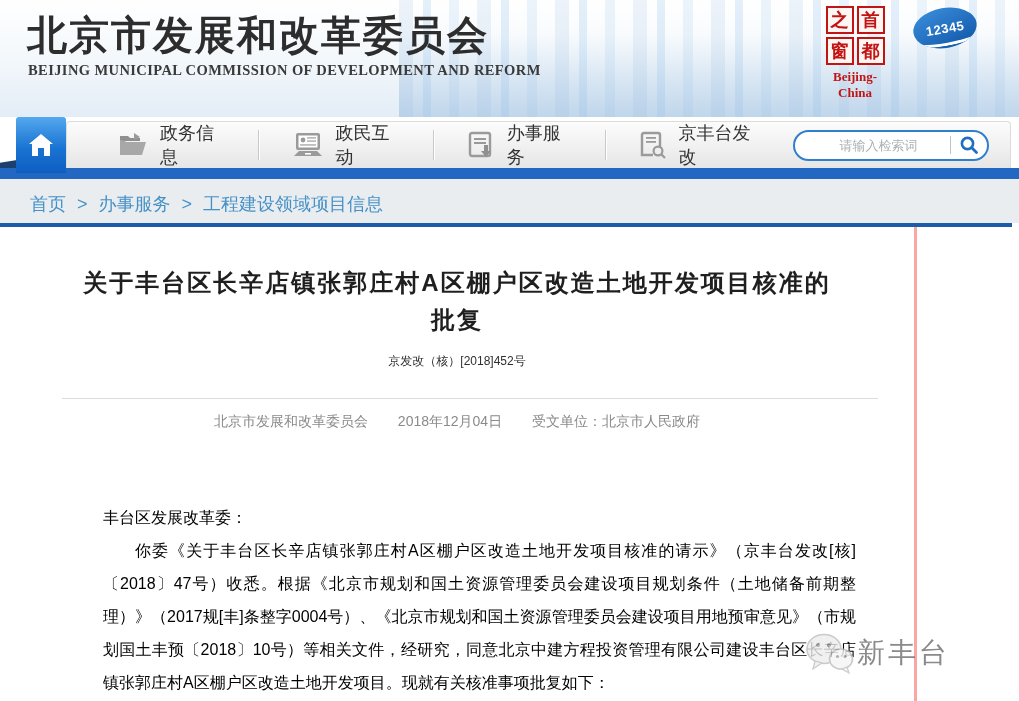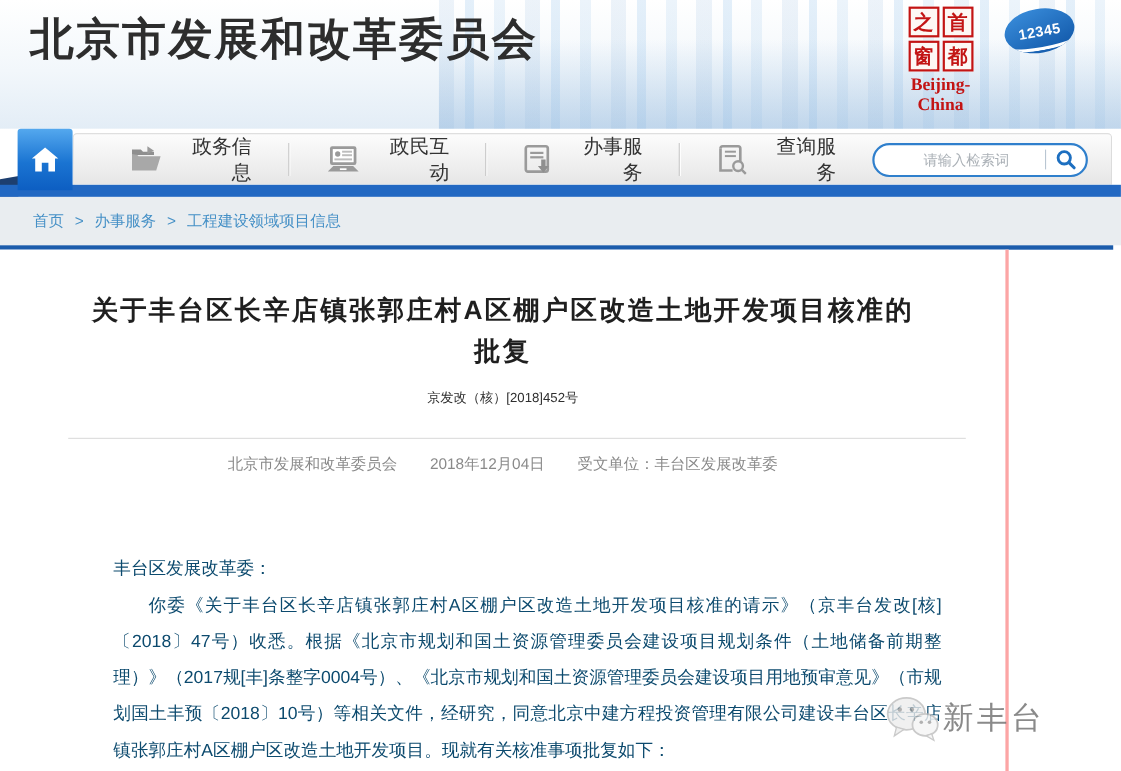--- a/index.html
+++ b/index.html
@@ -21,21 +21,21 @@
                 color:#2d2d2d; letter-spacing:2px; }
   .site-subtitle { position:absolute; left:28px; top:62px; font-size:14.5px; font-weight:bold;
                    color:#3a3a3a; letter-spacing:.4px;
                    font-family:"Liberation Serif","DejaVu Serif",serif; }
   
   .seal { position:absolute; left:818px; top:6px; width:74px; cursor:pointer; }
   .seal-grid { display:grid; grid-template-columns:28px 28px; grid-gap:3px; width:59px; margin:0 auto; }
   .seal-cell { width:28px; height:28px; border:2px solid #c31414; background:#fdf7f4;
                color:#c31414; font-weight:bold; font-size:18px; line-height:24px; text-align:center;
                font-family:"Liberation Serif","DejaVu Serif",serif; }
-  .seal-caption { margin-top:4px; text-align:center; color:#c31414; font-weight:bold; font-size:16px;
+  .seal-caption { margin-top:4px; text-align:center; color:#c31414; font-weight:bold; font-size:13px;
                   font-family:"Liberation Serif","DejaVu Serif",serif; }
   
   .hotline { position:absolute; left:899px; top:8px; width:104px; cursor:pointer; }
   .hotline-ellipse { position:relative; width:64px; height:40px; margin-left:14px;
                      background:linear-gradient(160deg,#3b8fdd,#0f55a6);
                      border-radius:50%; transform:rotate(-10deg);
                      display:flex; align-items:center; justify-content:center; overflow:hidden; }
   .hotline-ellipse .swoosh { position:absolute; left:-8px; bottom:2px; width:80px; height:26px;
                              border-bottom:3px solid #fff; border-radius:50%; }
   .hotline-number { color:#fff; font-weight:bold; font-size:13px; letter-spacing:.5px; }
@@ -45,67 +45,68 @@
   .nav-wedge { position:absolute; left:0; top:160px; width:17px; height:19px; background:#1d3f6f;
                clip-path:polygon(0 15%, 100% 0, 100% 100%, 0 100%); }
   .gray-bar { position:absolute; left:66px; top:121px; width:945px; height:47px;
               background:linear-gradient(180deg,#fcfcfc,#e6e6e6);
               border:1px solid #dcdcdc; border-bottom:none; border-radius:4px 4px 0 0;
               display:flex; align-items:center; }
   .home-tab { position:absolute; left:16px; top:117px; width:50px; height:56px;
               background:linear-gradient(180deg,#54a8ee 0%,#1a74d2 55%,#0d5ec2 100%);
               border-radius:3px 3px 0 0; display:flex; align-items:center; justify-content:center;
               cursor:pointer; z-index:3; }
-  .nav-item { display:flex; align-items:center; padding:0 33px; height:100%; cursor:pointer;text-align:right; }
+  .nav-item { display:flex; align-items:center; padding:0 33px; height:100%; cursor:pointer; }
   .nav-item .icon { margin-right:12px; display:flex; }
   .nav-item .label { font-size:18px; color:#333; }
   .nav-divider { width:1px; height:30px; background:#c9c9c9; box-shadow:1px 0 0 #fff; }
   .search-pill { margin-left:auto; margin-right:21px; width:196px; height:31px;
                  border:2px solid #2f7fcc; border-radius:16px; background:#fff;
                  display:flex; align-items:center; padding:0 6px 0 14px; }
   .search-pill input { flex:1; border:none; outline:none; font-size:13px; color:#555;
                        background:transparent; font-family:inherit; min-width:0;text-align:center; }
   .search-pill input::placeholder { color:#aab0b6; }
   .search-sep { width:1px; height:18px; background:#b9c6d2; margin:0 6px 0 2px; }
   .search-btn { border:none; background:transparent; cursor:pointer; display:flex; padding:2px; }
   .blue-strip { position:absolute; left:0; top:168px; width:1019px; height:11px; background:#2268c2; }
 
   
   .breadcrumb-band { position:absolute; left:0; top:179px; width:1019px; height:44px; background:#e9edf0; }
-  .breadcrumb { position:absolute; left:30px; top:13px; font-size:14px; color:#4590c6;text-align:right; }
+  .breadcrumb { position:absolute; left:30px; top:13px; font-size:18px; color:#4590c6;text-align:right; }
   .breadcrumb a { color:#4590c6; text-decoration:none; cursor:pointer; }
   .crumb-sep { margin:0 6px; color:#4590c6; }
   .blue-rule { position:absolute; left:0; top:223px; width:1012px; height:4px; background:#1c5cab; }
 
   
   .content { position:absolute; left:0; top:227px; width:917px; height:474px;
              background:#fff; border-right:3px solid #fca5a5; }
   .doc-title { width:770px; margin:37px auto 0; text-align:center; font-size:24px; font-weight:bold;
                line-height:37px; letter-spacing:2px; color:#1f1f1f; }
   .doc-number { margin-top:15px; text-align:center; font-size:12px; color:#2f2f2f; }
   .meta-divider { margin:28px 36px 0 62px; border-top:1px solid #dcdcdc; }
   .meta-row { padding-top:14px; text-align:center; font-size:14px; color:#8a8a8a; }
   .meta-row span { margin:0 13px; }
-  .doc-body { margin-top:70px; padding:0 58px 0 103px; font-size:16px; color:#0c4a6e;
+  .doc-body { margin-top:70px; padding:0 58px 0 103px; font-size:16px; color:#000000;
               line-height:33px; text-align:justify; }
   .doc-body p.indent { text-indent:2em; }
 
   
   .watermark { position:absolute; left:803px; top:630px; display:flex; align-items:center;
                opacity:.8; pointer-events:none; }
   .watermark .wm-label { font-size:28px; color:#6e6e6e; letter-spacing:3px; margin-left:2px; }
 </style>
 </head>
 <body>
 
 <div class="page">
 
   <div class="header">
     <div class="skyline"></div>
     <div class="site-title">北京市发展和改革委员会</div>
+    <div class="site-subtitle">BEIJING MUNICIPAL COMMISSION OF DEVELOPMENT AND REFORM</div>
 
     <div class="seal">
       <div class="seal-grid">
         <div class="seal-cell">之</div>
         <div class="seal-cell">首</div>
         <div class="seal-cell">窗</div>
         <div class="seal-cell">都</div>
       </div>
       <div class="seal-caption">Beijing-China</div>
     </div>
@@ -163,21 +164,21 @@
       <span class="icon">
         <svg width="28" height="28" viewBox="0 0 28 28">
           <path d="M4 4 Q4 2 6 2 L20 2 Q22 2 22 4 L22 16" fill="none" stroke="#9a9a9a" stroke-width="2.4"></path>
           <path d="M4 4 L4 24 L15 24" fill="none" stroke="#9a9a9a" stroke-width="2.4"></path>
           <rect x="8" y="6" width="10" height="1.8" fill="#9a9a9a"></rect>
           <rect x="8" y="10" width="10" height="1.8" fill="#9a9a9a"></rect>
           <circle cx="20" cy="20" r="4.4" fill="none" stroke="#9a9a9a" stroke-width="2.2"></circle>
           <line x1="23.4" y1="23.4" x2="27" y2="27" stroke="#9a9a9a" stroke-width="2.2"></line>
         </svg>
       </span>
-      <span class="label">查询服务</span>
+      <span class="label">京丰台发改</span>
     </div>
 
     <div class="search-pill">
       <input type="text" placeholder="请输入检索词" style="">
       <span class="search-sep"></span>
       <button class="search-btn">
         <span style="display:flex;">
           <svg width="20" height="20" viewBox="0 0 20 20">
             <circle cx="8.5" cy="8.5" r="5.6" fill="none" stroke="#1d6fc0" stroke-width="2.6"></circle>
             <line x1="12.8" y1="12.8" x2="17.5" y2="17.5" stroke="#1d6fc0" stroke-width="2.8" stroke-linecap="round"></line>
@@ -208,21 +209,21 @@
   </div>
   <div class="blue-rule"></div>
 
   <div class="content">
     <h1 class="doc-title">关于丰台区长辛店镇张郭庄村A区棚户区改造土地开发项目核准的批复</h1>
     <div class="doc-number">京发改（核）[2018]452号</div>
     <div class="meta-divider"></div>
     <div class="meta-row">
       <span>北京市发展和改革委员会</span>
       <span>2018年12月04日</span>
-      <span>受文单位：丰台区发展改革委</span>
+      <span>受文单位：北京市人民政府</span>
     </div>
     <div class="doc-body">
       <p>丰台区发展改革委：</p>
       <p class="indent">你委《关于丰台区长辛店镇张郭庄村A区棚户区改造土地开发项目核准的请示》（京丰台发改[核]〔2018〕47号）收悉。根据《北京市规划和国土资源管理委员会建设项目规划条件（土地储备前期整理）》（2017规[丰]条整字0004号）、《北京市规划和国土资源管理委员会建设项目用地预审意见》（市规划国土丰预〔2018〕10号）等相关文件，经研究，同意北京中建方程投资管理有限公司建设丰台区长辛店镇张郭庄村A区棚户区改造土地开发项目。现就有关核准事项批复如下：</p>
     </div>
   </div>
 
   <div class="watermark">
     <span style="display:flex;">
       <svg width="52" height="46" viewBox="0 0 52 46">

